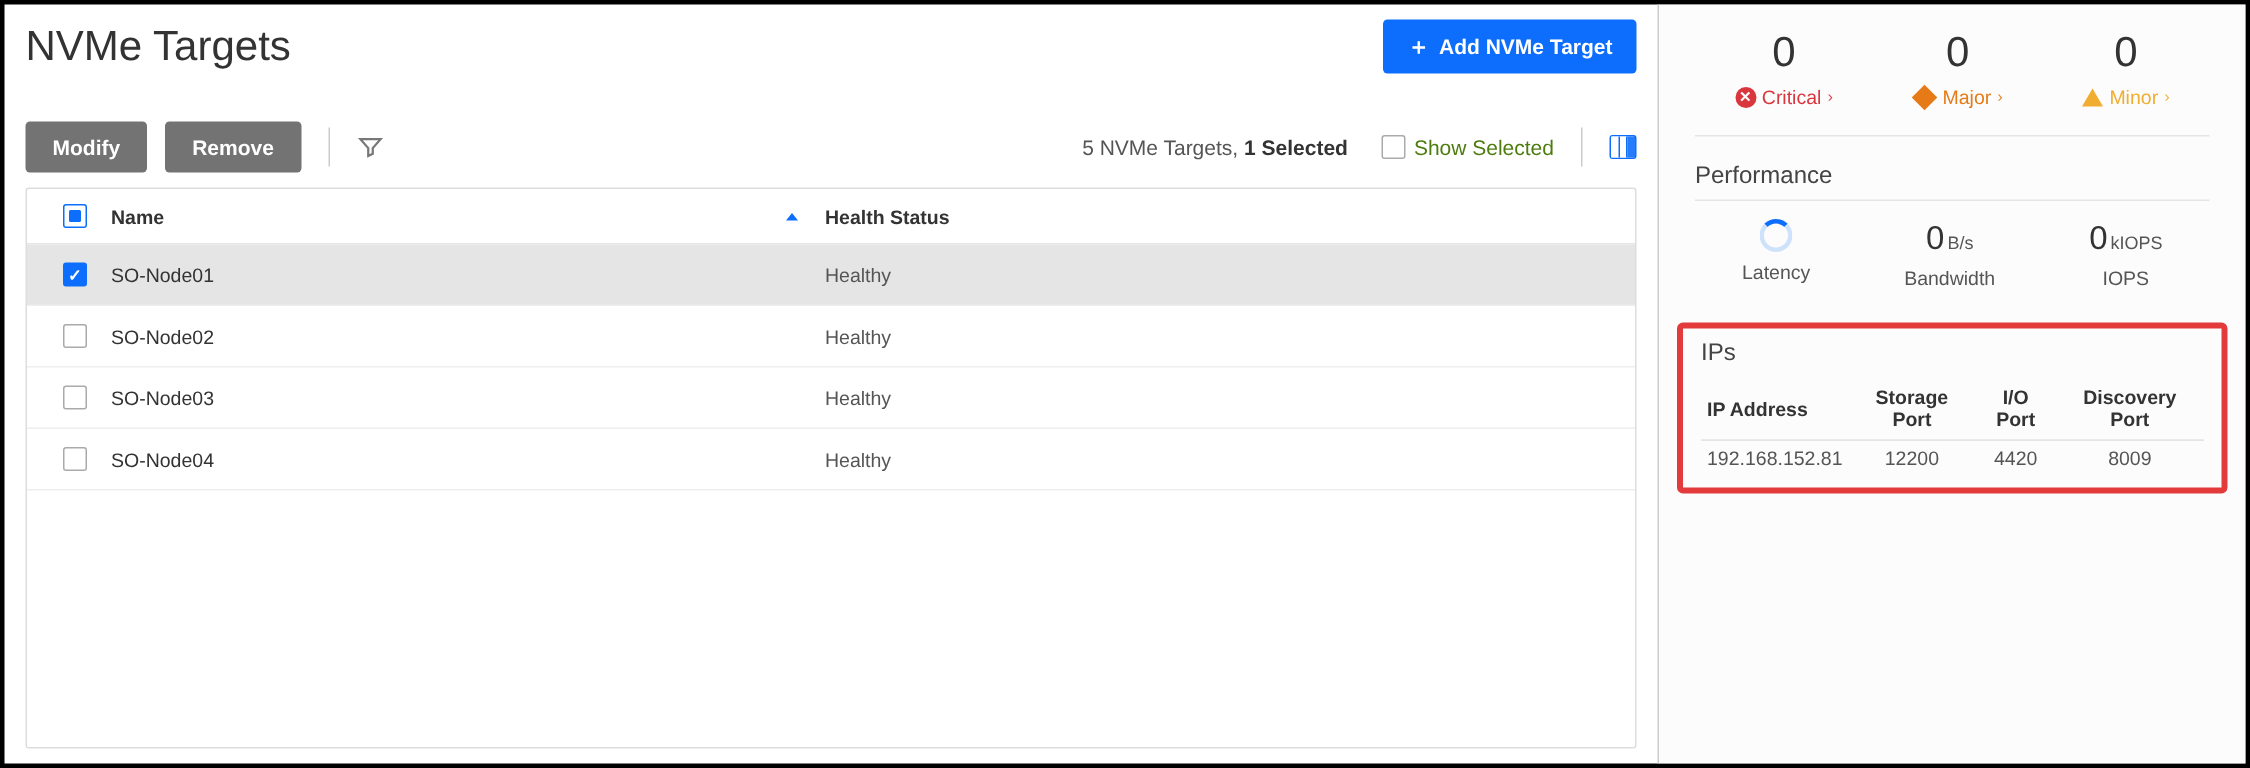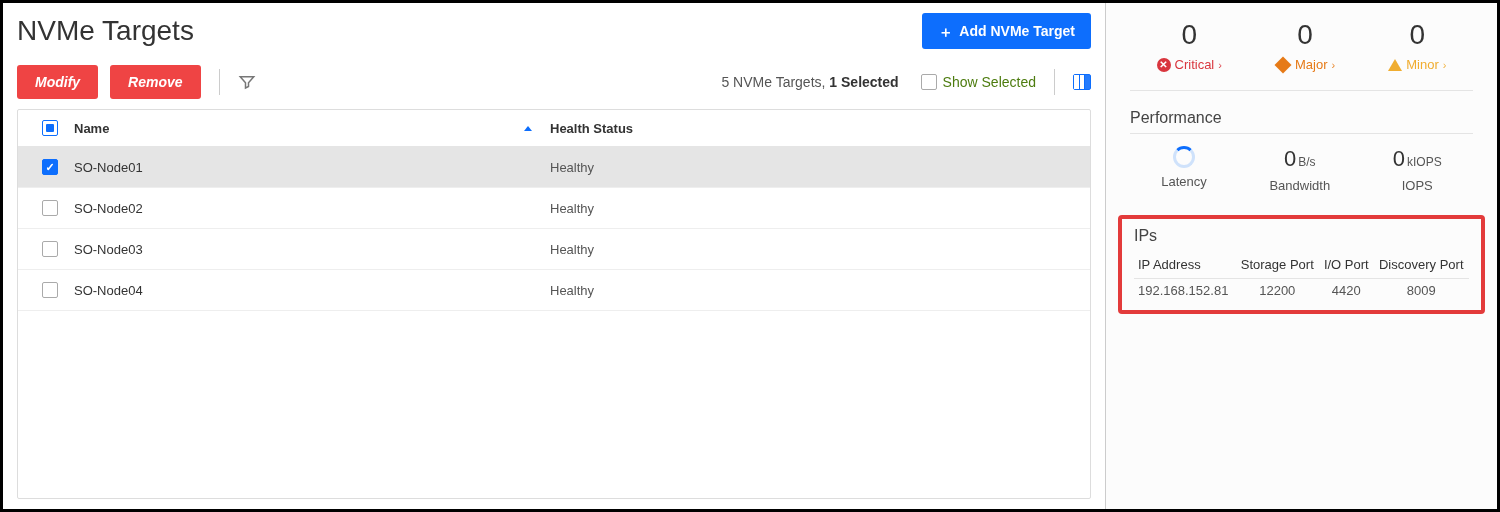--- a/index.html
+++ b/index.html
@@ -17,39 +17,38 @@
     flex: 1;
     padding: 10px 14px;
     display: flex;
     flex-direction: column;
     min-width: 0;
   }
   .title-row {
     display: flex;
     align-items: center;
     justify-content: space-between;
-    margin-bottom: 16px;
+    margin-bottom: 32px;
   }
   .page-title {
     font-size: 28px;
     font-weight: 400;
     color: #333;
   }
   .btn {
     border: none;
     border-radius: 3px;
     padding: 9px 18px;
     font-size: 14px;
     cursor: pointer;
     font-weight: 600;
   }
   .btn-primary {
-    background: #ef4444;
+    background: #737373;
     color: #fff;
-    font-style: italic;
   }
   .btn-add {
     background: #0d6efd;
     color: #fff;
     display: flex;
     align-items: center;
     gap: 6px;
     padding: 10px 16px;
   }
   .toolbar-row {
@@ -203,21 +202,21 @@
     width:22px;height:22px;border:3px solid #cfe2fb;border-top-color:#0d6efd;border-radius:50%;
   }
   .ips-box {
     border: 4px solid #e33b3b;
     border-radius:4px;
     margin: 0 -12px;
     padding: 8px 12px 8px;
   }
   .ips-table { width:100%; border-collapse:collapse; font-size:13px; }
   .ips-table th {
-    text-align:center; font-weight:400; color:#333; padding:6px 4px; border-bottom:1px solid #e4e4e4;
+    text-align:center; font-weight:700; color:#333; padding:6px 4px; border-bottom:1px solid #e4e4e4;
   }
   .ips-table th:first-child, .ips-table td:first-child { text-align:left; }
   .ips-table td { padding:4px 4px; color:#555; text-align:center; }
   .plus-ic { font-size:15px; line-height:1; }
 </style>
 </head>
 <body>
 
 <div class="main">
 

